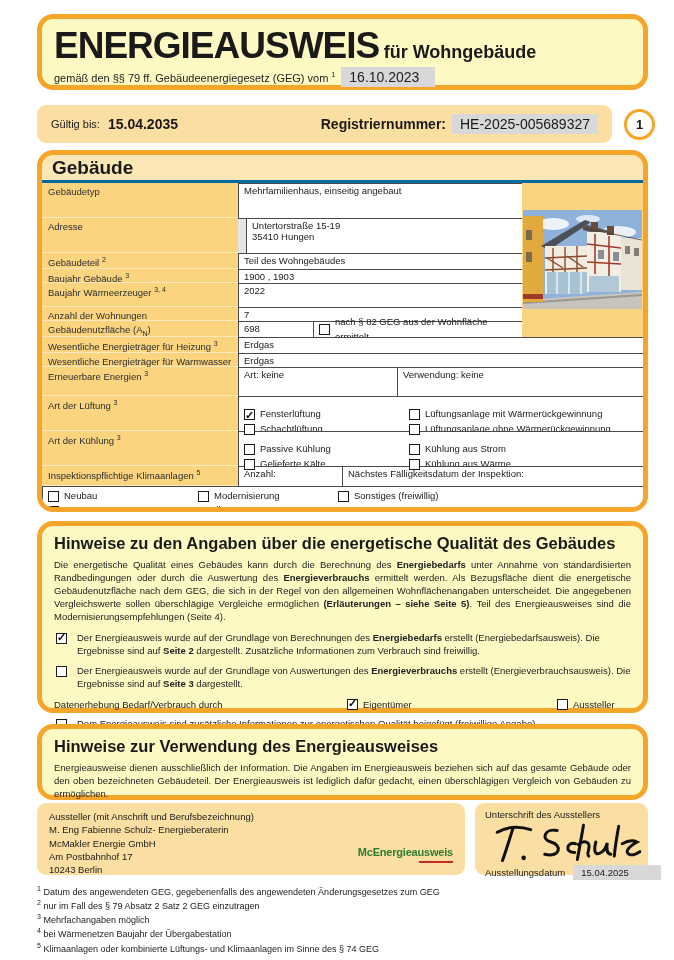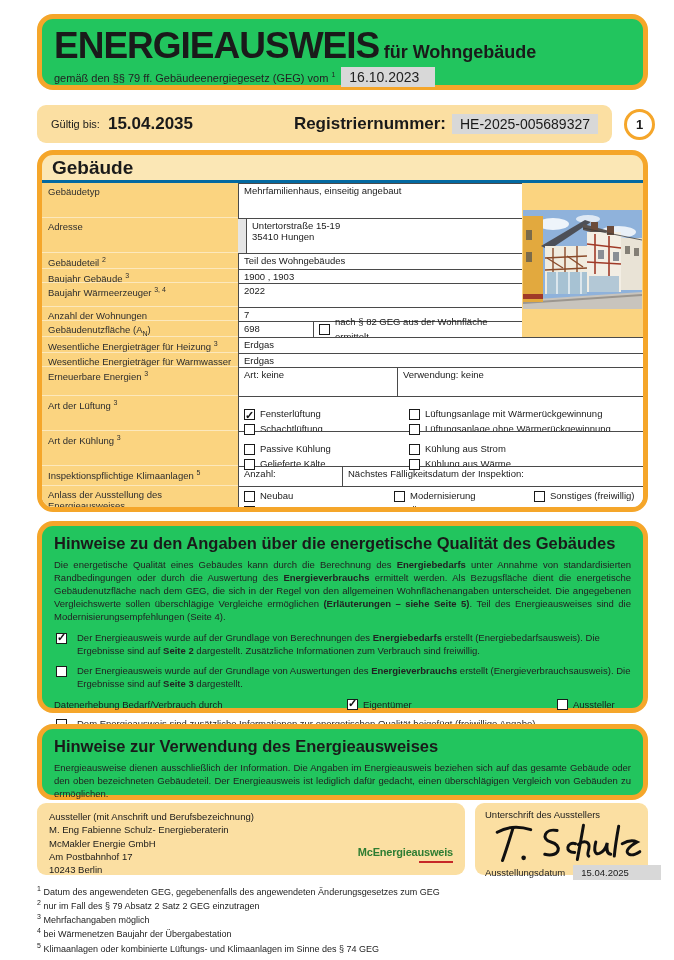--- a/index.html
+++ b/index.html
@@ -1,28 +1,28 @@
 <!DOCTYPE html>
 <html><head>
 <meta charset="utf-8">
 <style>
   html,body{margin:0;padding:0;}
   body{width:674px;height:960px;background:#fff;font-family:"Liberation Sans",sans-serif;color:#1a1a1a;position:relative;overflow:hidden;}
   .content{position:absolute;left:37px;top:0;width:611px;}
-  .obox{border:5px solid #F5A62A;border-radius:16px;background:#22c55e;box-sizing:border-box;position:absolute;left:0;width:611px;}
+  .obox{border:5px solid #F5A62A;border-radius:16px;background:#fef9c3;box-sizing:border-box;position:absolute;left:0;width:611px;}
   .cream{background:#FBDFA2;border-radius:9px;box-sizing:border-box;position:absolute;}
   .grayfield{background:#D8D8D8;padding:2px 8px;font-size:14px;display:inline-block;min-width:70px;}
   
   .hdr{top:14px;height:76px;padding:8px 12px 6px 12px;}
   .hdr h1{margin:0;font-size:37px;letter-spacing:-1px;line-height:1.0;display:inline;font-weight:bold;}
   .hdr .sub{font-size:18px;font-weight:bold;}
   .lawline{font-size:11px;margin-top:3px;color:#222;display:flex;align-items:center;gap:6px;}
   
   .vbar{top:105px;height:38px;width:575px;display:flex;align-items:center;padding:4px 14px;font-size:11px;}
-  .vbar b{font-size:17px;}
+  .vbar b{font-size:14px;}
   .pagecircle{position:absolute;top:109px;left:587px;width:25px;height:25px;border:3px solid #F5A62A;border-radius:50%;background:#fff;display:flex;align-items:center;justify-content:center;font-weight:bold;font-size:13px;}
   
   .gb{top:150px;height:362px;background:#FBE7B5;overflow:hidden;}
   .gb .title{font-size:19px;font-weight:bold;padding:2px 10px 1px 10px;}
   .gtable{border-top:3px solid #0369a1;position:relative;background:#e5e5e5;}
   .rightstrip{position:absolute;right:0;top:0;width:121px;height:154px;background:#FBD480;}
   .photo{position:absolute;right:1px;top:27px;width:119px;height:99px;display:block;}
   .grow{display:flex;align-items:stretch;}
   .glabel{width:196px;box-sizing:border-box;padding:3px 6px 0 6px;font-size:9.5px;color:#2d2d2d;background:#FBD480;border-bottom:1px solid #FCE8BC;flex:none;}
   .gval{flex:1;background:#fff;border:1px solid #4a4a4a;margin-bottom:-1px;padding:1px 5px;font-size:9.5px;box-sizing:border-box;}
@@ -228,24 +228,20 @@
 
       <div class="grow" style="height:20px;">
         <div class="glabel"><span>Inspektionspflichtige Klimaanlagen</span> <sup>5</sup></div>
         <div class="gval-wrap">
           <div class="gval" style="flex:none;width:105px;">Anzahl:</div>
           <div class="gval">Nächstes Fälligkeitsdatum der Inspektion:</div>
         </div>
       </div>
 
       <div class="grow" style="height:33px;">
-        <div class="glabel">
-            <div>Anlass der Ausstellung des</div>
-            <div>Energieausweises</div>
-          </div>
         <div class="gval-wrap">
             <div class="gval threecol">
           <div class="c1">
             <div class="cbline">
                   <span class="cb"></span>
                   <span>Neubau</span>
                 </div>
             <div class="cbline">
                   <span class="cb checked"></span>
                   <span>Vermietung/Verkauf</span>

